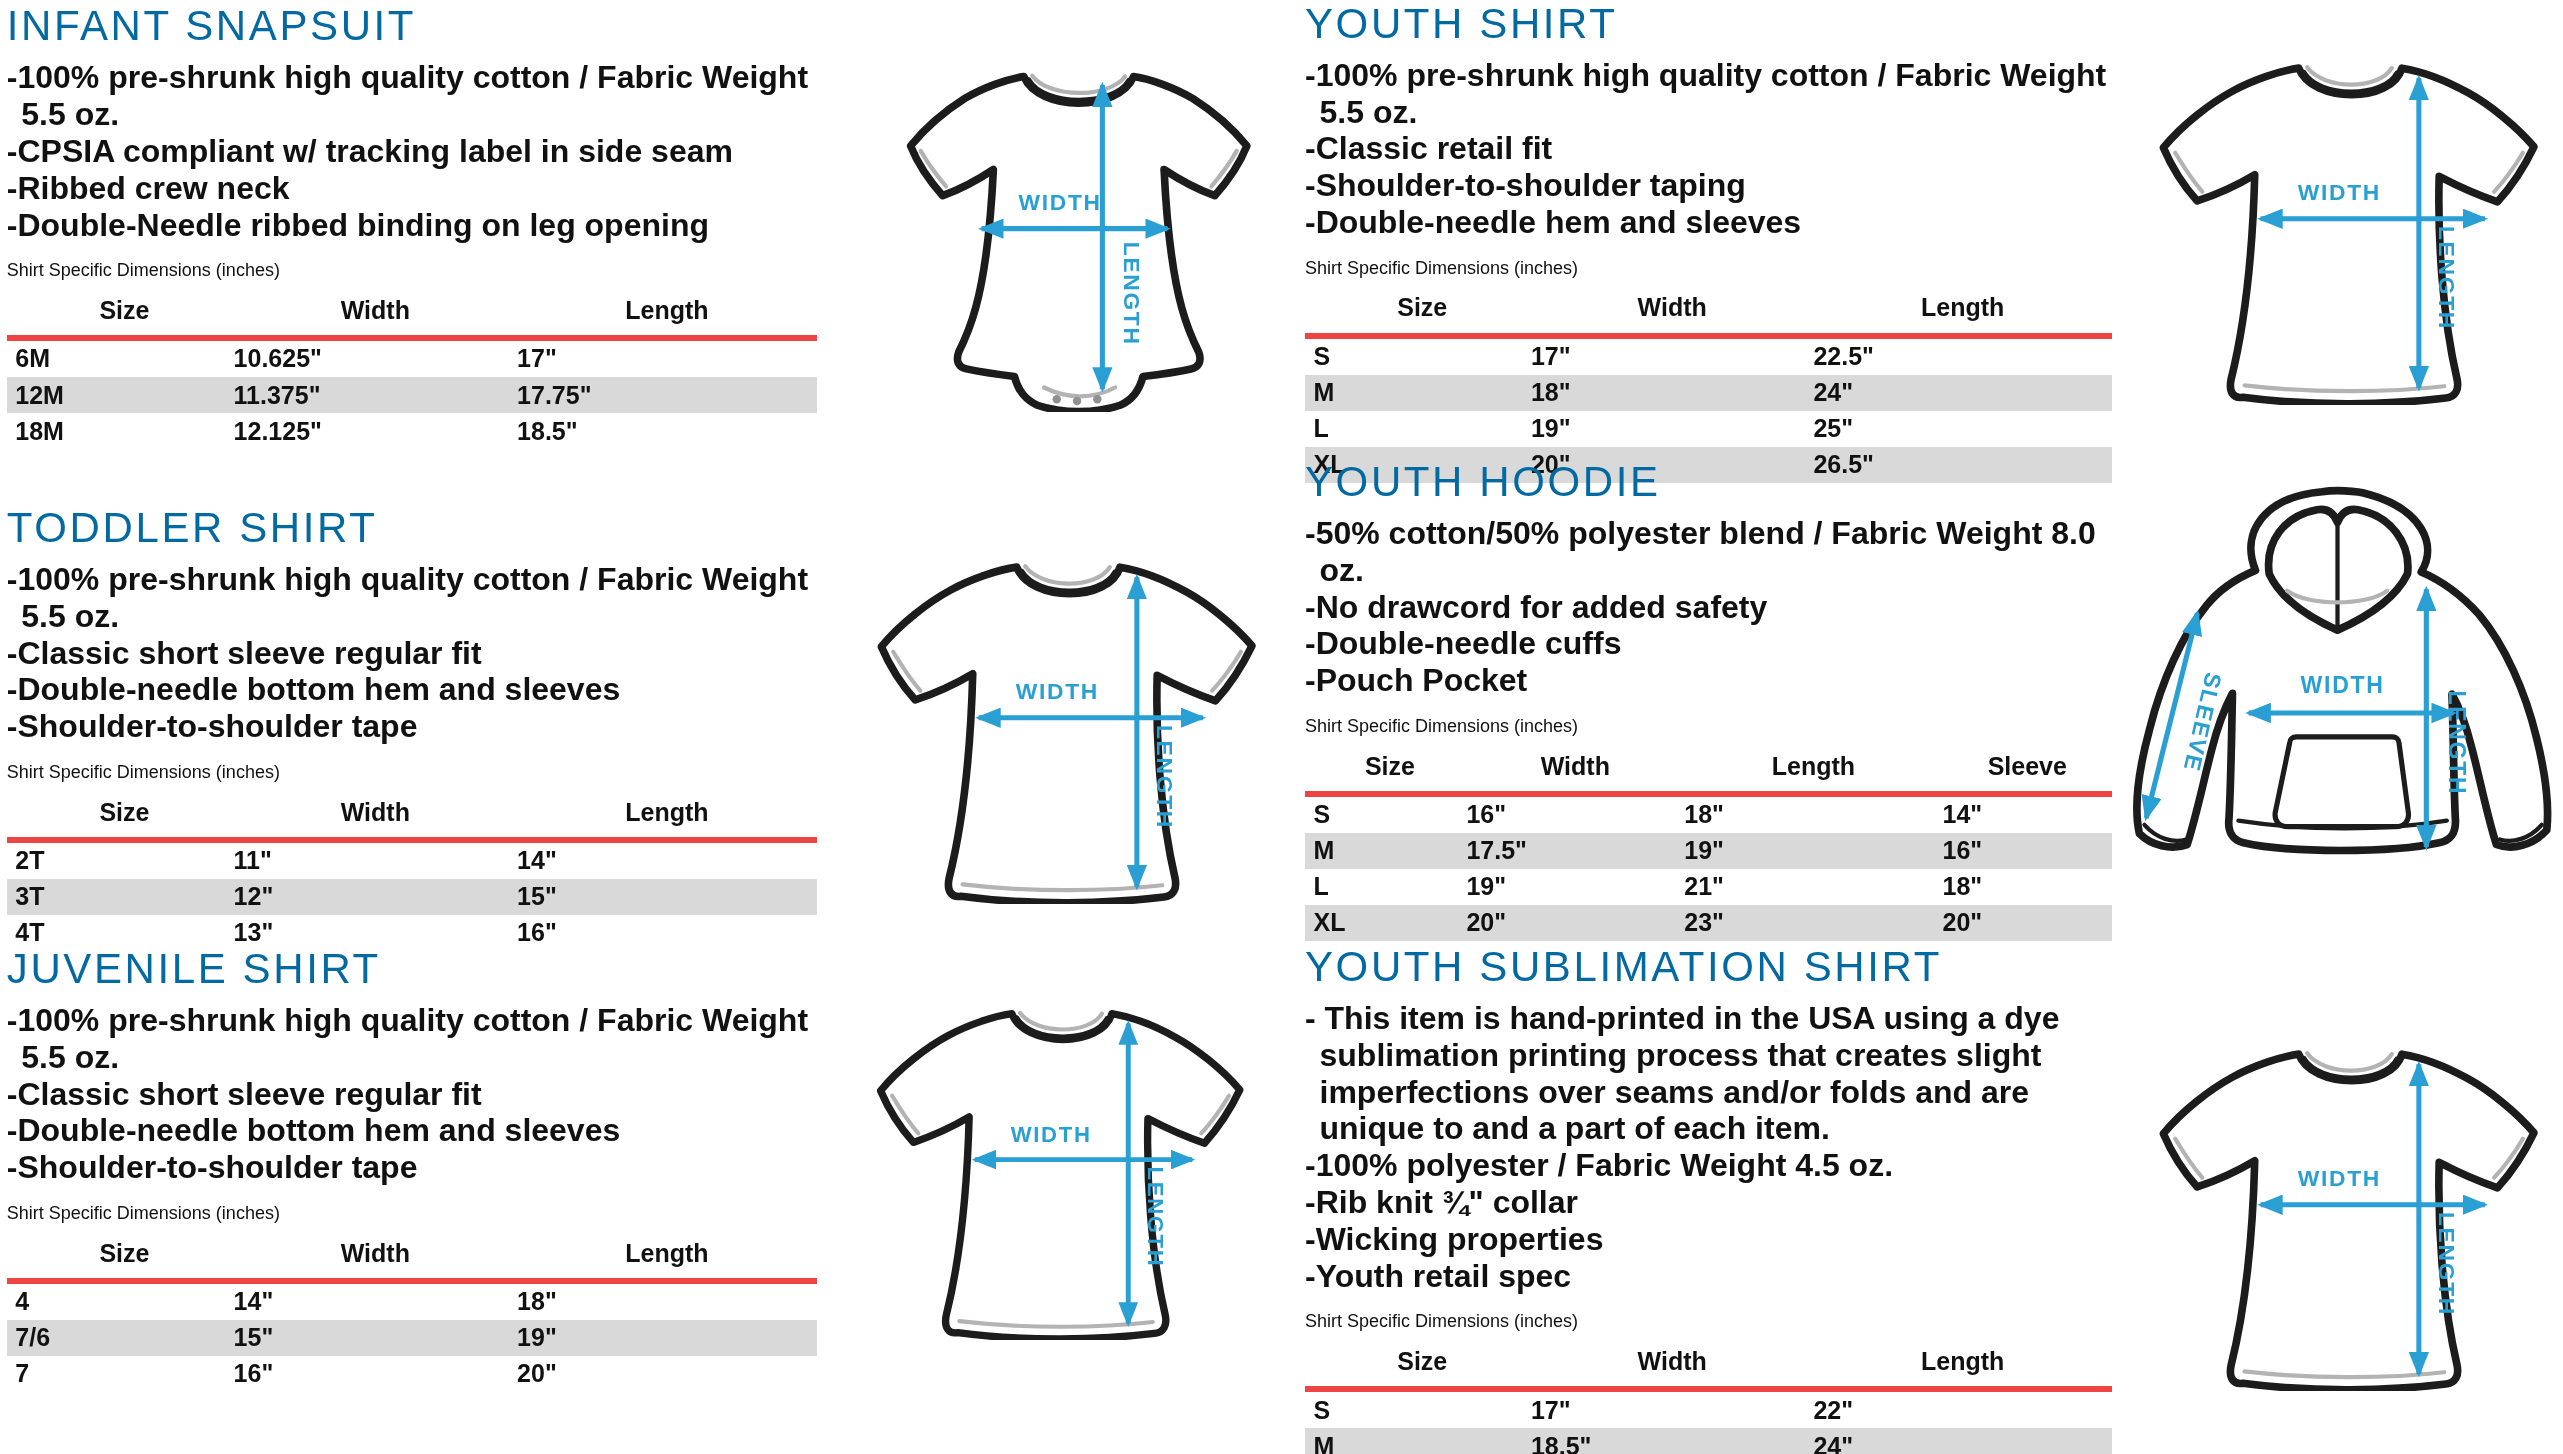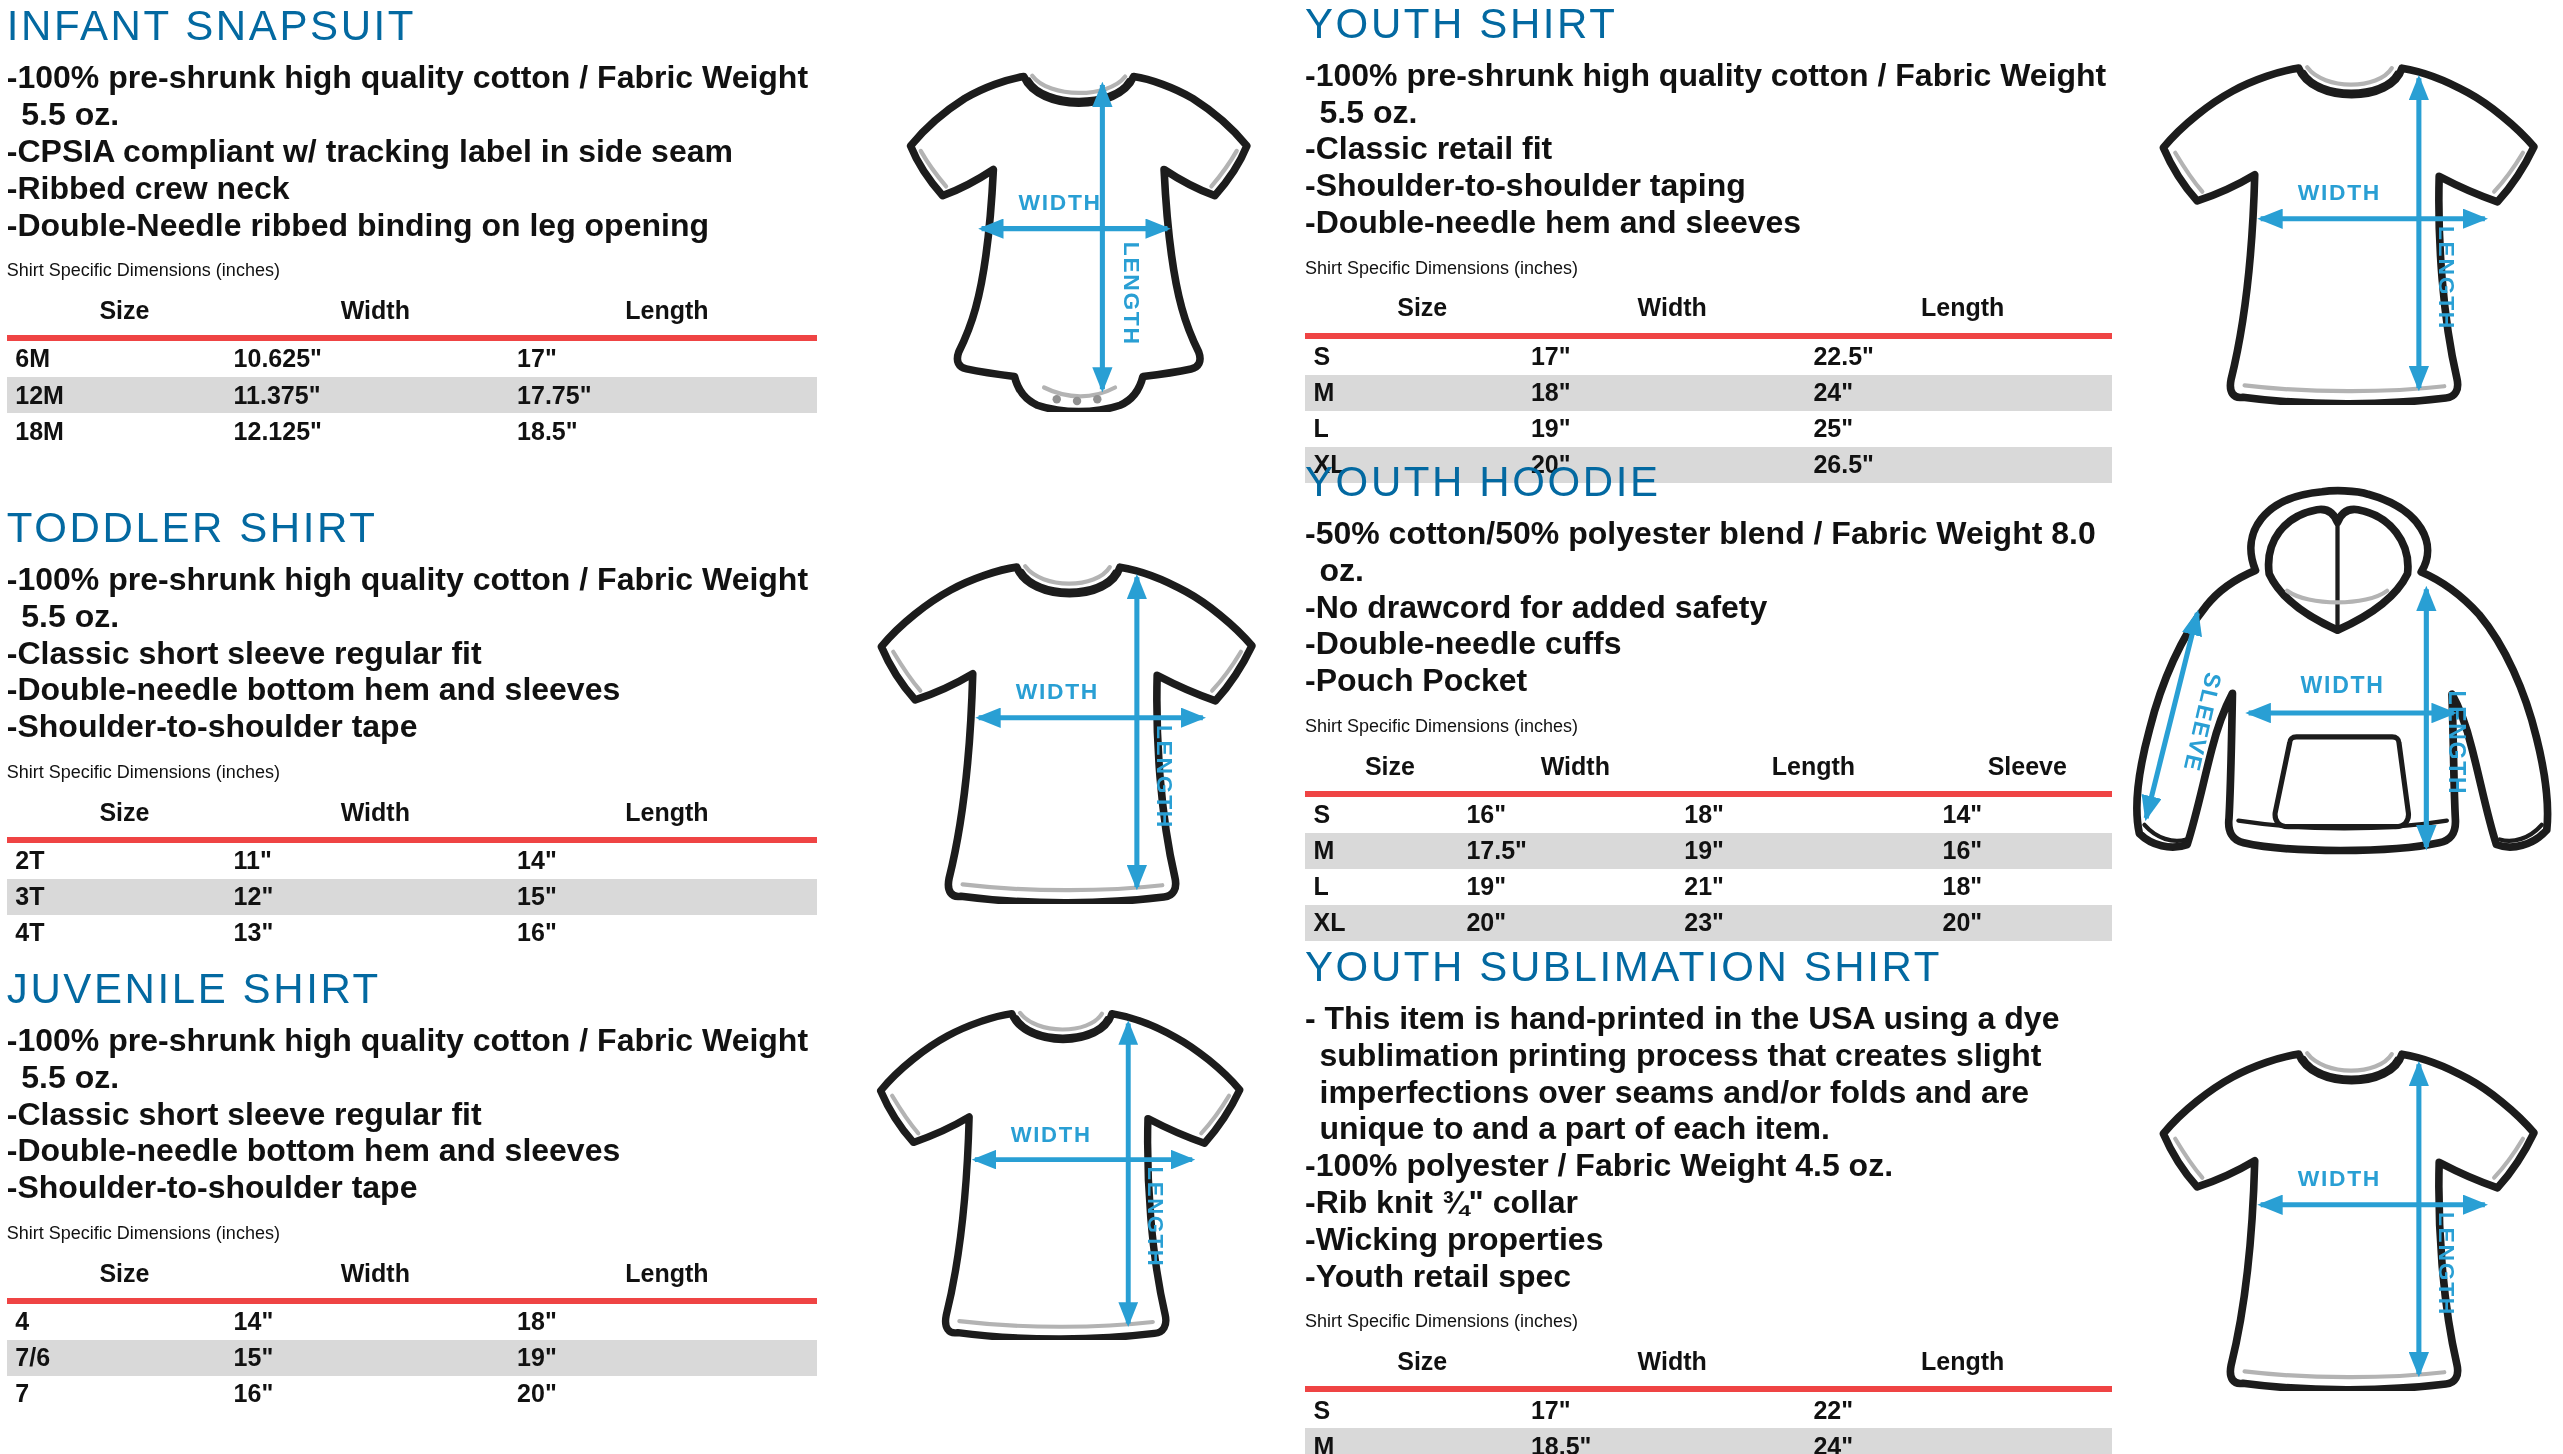--- a/index.html
+++ b/index.html
@@ -136,21 +136,21 @@
       </tr>
       <tr>
         <td>4T</td>
         <td>13"</td>
         <td>16"</td>
       </tr>
     </tbody>
   </table>
 </section>
 
-<section class="panel" style="left:6.8px; top:947px; width:810px;margin-top:20px;">
+<section class="panel" style="left:6.8px; top:947px; width:810px;">
   <h2 class="title">JUVENILE SHIRT</h2>
   <ul class="bullets">
     <li>-100% pre-shrunk high quality cotton / Fabric Weight 5.5 oz.</li>
     <li>-Classic short sleeve regular fit</li>
     <li>-Double-needle bottom hem and sleeves</li>
     <li>-Shoulder-to-shoulder tape</li>
   </ul>
   <h3 class="dims-heading">Shirt Specific Dimensions (inches)</h3>
   <table class="dims cols3">
     <colgroup>

